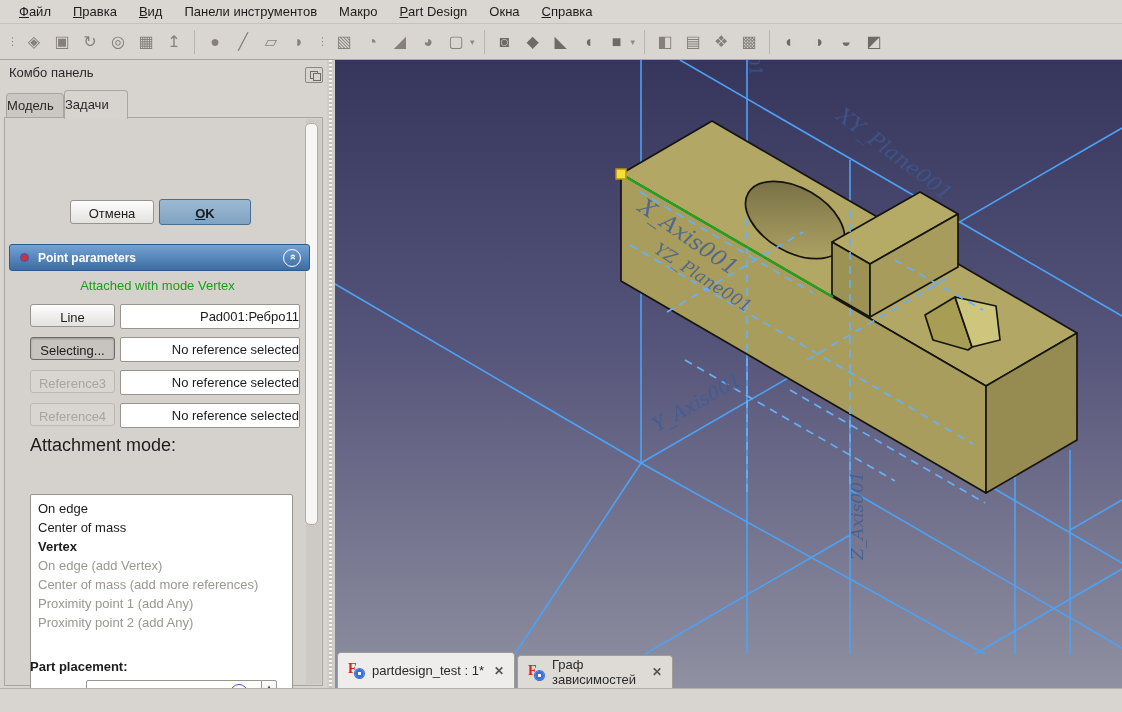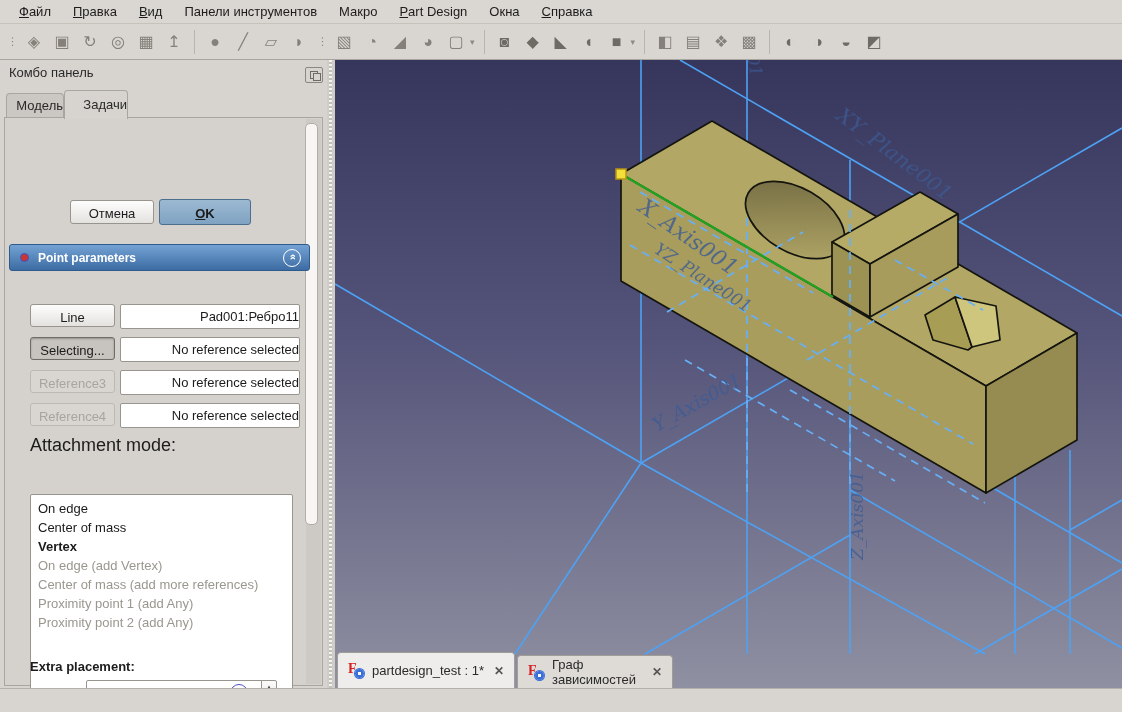--- a/index.html
+++ b/index.html
@@ -23,21 +23,21 @@
   .tb-sep{width:1px;height:24px;background:#b8b4ae;margin:0 6px;}
   .tb-caret{font-size:9px;color:#8d8a84;margin:0 3px 0 0;}
   
   #panel{position:absolute;left:0;top:60px;width:327px;height:628px;
          background:#d7d4d0;box-sizing:border-box;}
   #panel-title{position:absolute;left:9px;top:5px;font-size:13px;color:#2a2a2a;}
   #float-btn{position:absolute;left:305px;top:7px;width:16px;height:14px;
              border:1px solid #8a8780;border-radius:2px;background:#d7d4d0;}
   #float-btn .sq{position:absolute;left:4px;top:3px;width:6px;height:6px;border:1px solid #6e6b66;background:#d7d4d0;}
   #float-btn .sq2{left:7px;top:5px;background:#d7d4d0;}
-  .ptab{position:absolute;font-size:13px;color:#2a2a2a;text-align:right;
+  .ptab{position:absolute;font-size:13px;color:#2a2a2a;text-align:left;
         border:1px solid #a9a5a0;border-bottom:none;border-radius:4px 4px 0 0;}
   #tab-model{left:6px;top:33px;width:56px;height:24px;line-height:24px;background:#cbc7c2;}
   #tab-tasks{left:64px;top:30px;width:62px;height:28px;line-height:28px;background:#d7d4d0;z-index:3;}
   #panel-frame{position:absolute;left:4px;top:57px;width:319px;height:569px;
                border:1px solid #a9a5a0;background:#d5d2ce;box-sizing:border-box;}
   
   #pscroll-track{position:absolute;right:1px;top:1px;width:15px;height:565px;background:#cdc9c4;}
   #pscroll-thumb{position:absolute;right:3px;top:4px;width:11px;height:400px;
                  background:#f7f6f4;border:1px solid #b0aca6;border-radius:5px;}
   
@@ -178,20 +178,21 @@
 
       <button class="btn" id="btn-cancel">Отмена</button>
       <button class="btn u" id="btn-ok">OK</button>
 
       <div id="grp-head">
         <span class="dot"></span>
         <span class="txt">Point parameters</span>
         <span id="grp-collapse"><span>»</span></span>
       </div>
 
+      <div id="attach-status">Attached with mode Vertex</div>
 
       <button class="btn ref-btn" style="top:186px;">Line</button>
       <div class="field" style="top:186px;">Pad001:Ребро11</div>
 
       <button class="btn ref-btn pressed" style="top:219px;">Selecting...</button>
       <div class="field" style="top:219px;">No reference selected</div>
 
       <button class="btn ref-btn disabled" style="top:252px;">Reference3</button>
       <div class="field" style="top:252px;">No reference selected</div>
 
@@ -203,21 +204,21 @@
       <div id="attach-list">
         <div class="lst-item">On edge</div>
         <div class="lst-item">Center of mass</div>
         <div class="lst-item bold">Vertex</div>
         <div class="lst-item dis">On edge (add Vertex)</div>
         <div class="lst-item dis">Center of mass (add more references)</div>
         <div class="lst-item dis">Proximity point 1 (add Any)</div>
         <div class="lst-item dis">Proximity point 2 (add Any)</div>
       </div>
 
-      <div id="lbl-extra">Extra placement:</div>
+      <div id="lbl-extra">Part placement:</div>
 
       <div class="axis-lbl" style="top:567px;">X:</div>
       <div class="num-field" style="top:562px;">0,00 mm</div>
       <div class="fx" style="top:566px;">f(x)</div>
       <div class="spinner" style="top:562px;">
         <div class="up">▴</div>
         <div class="dn">▾</div>
       </div>
 
     </div>

